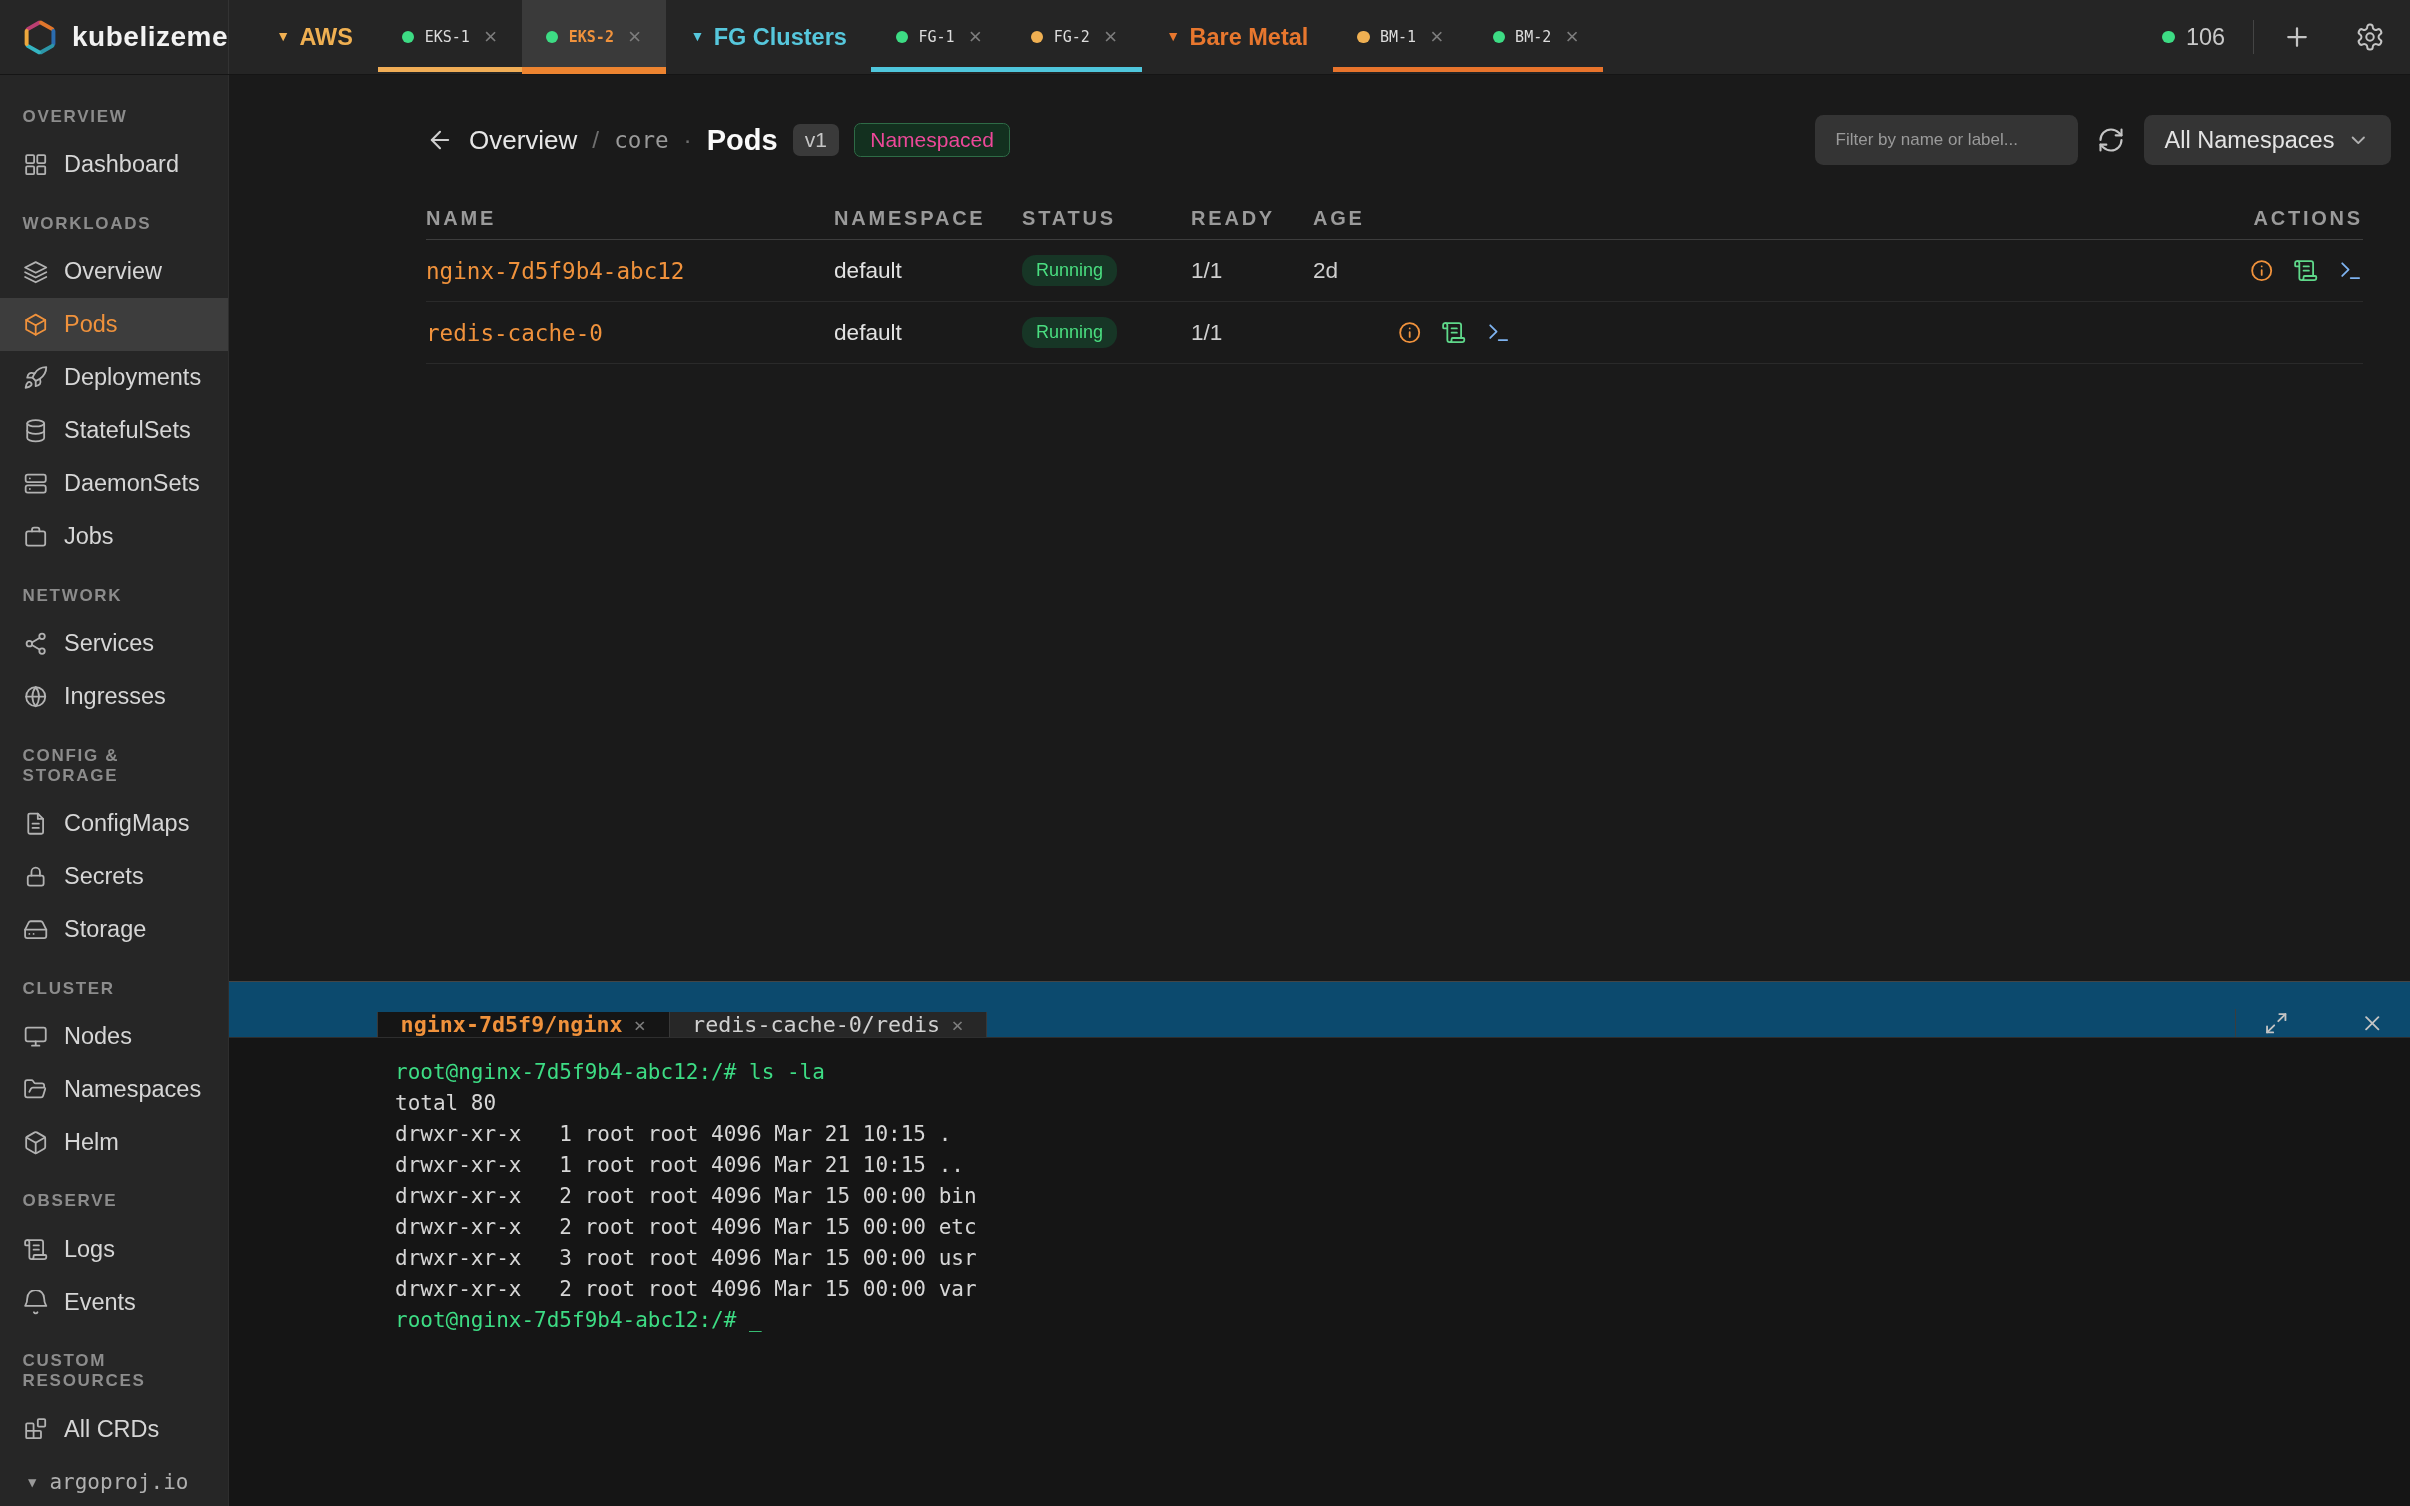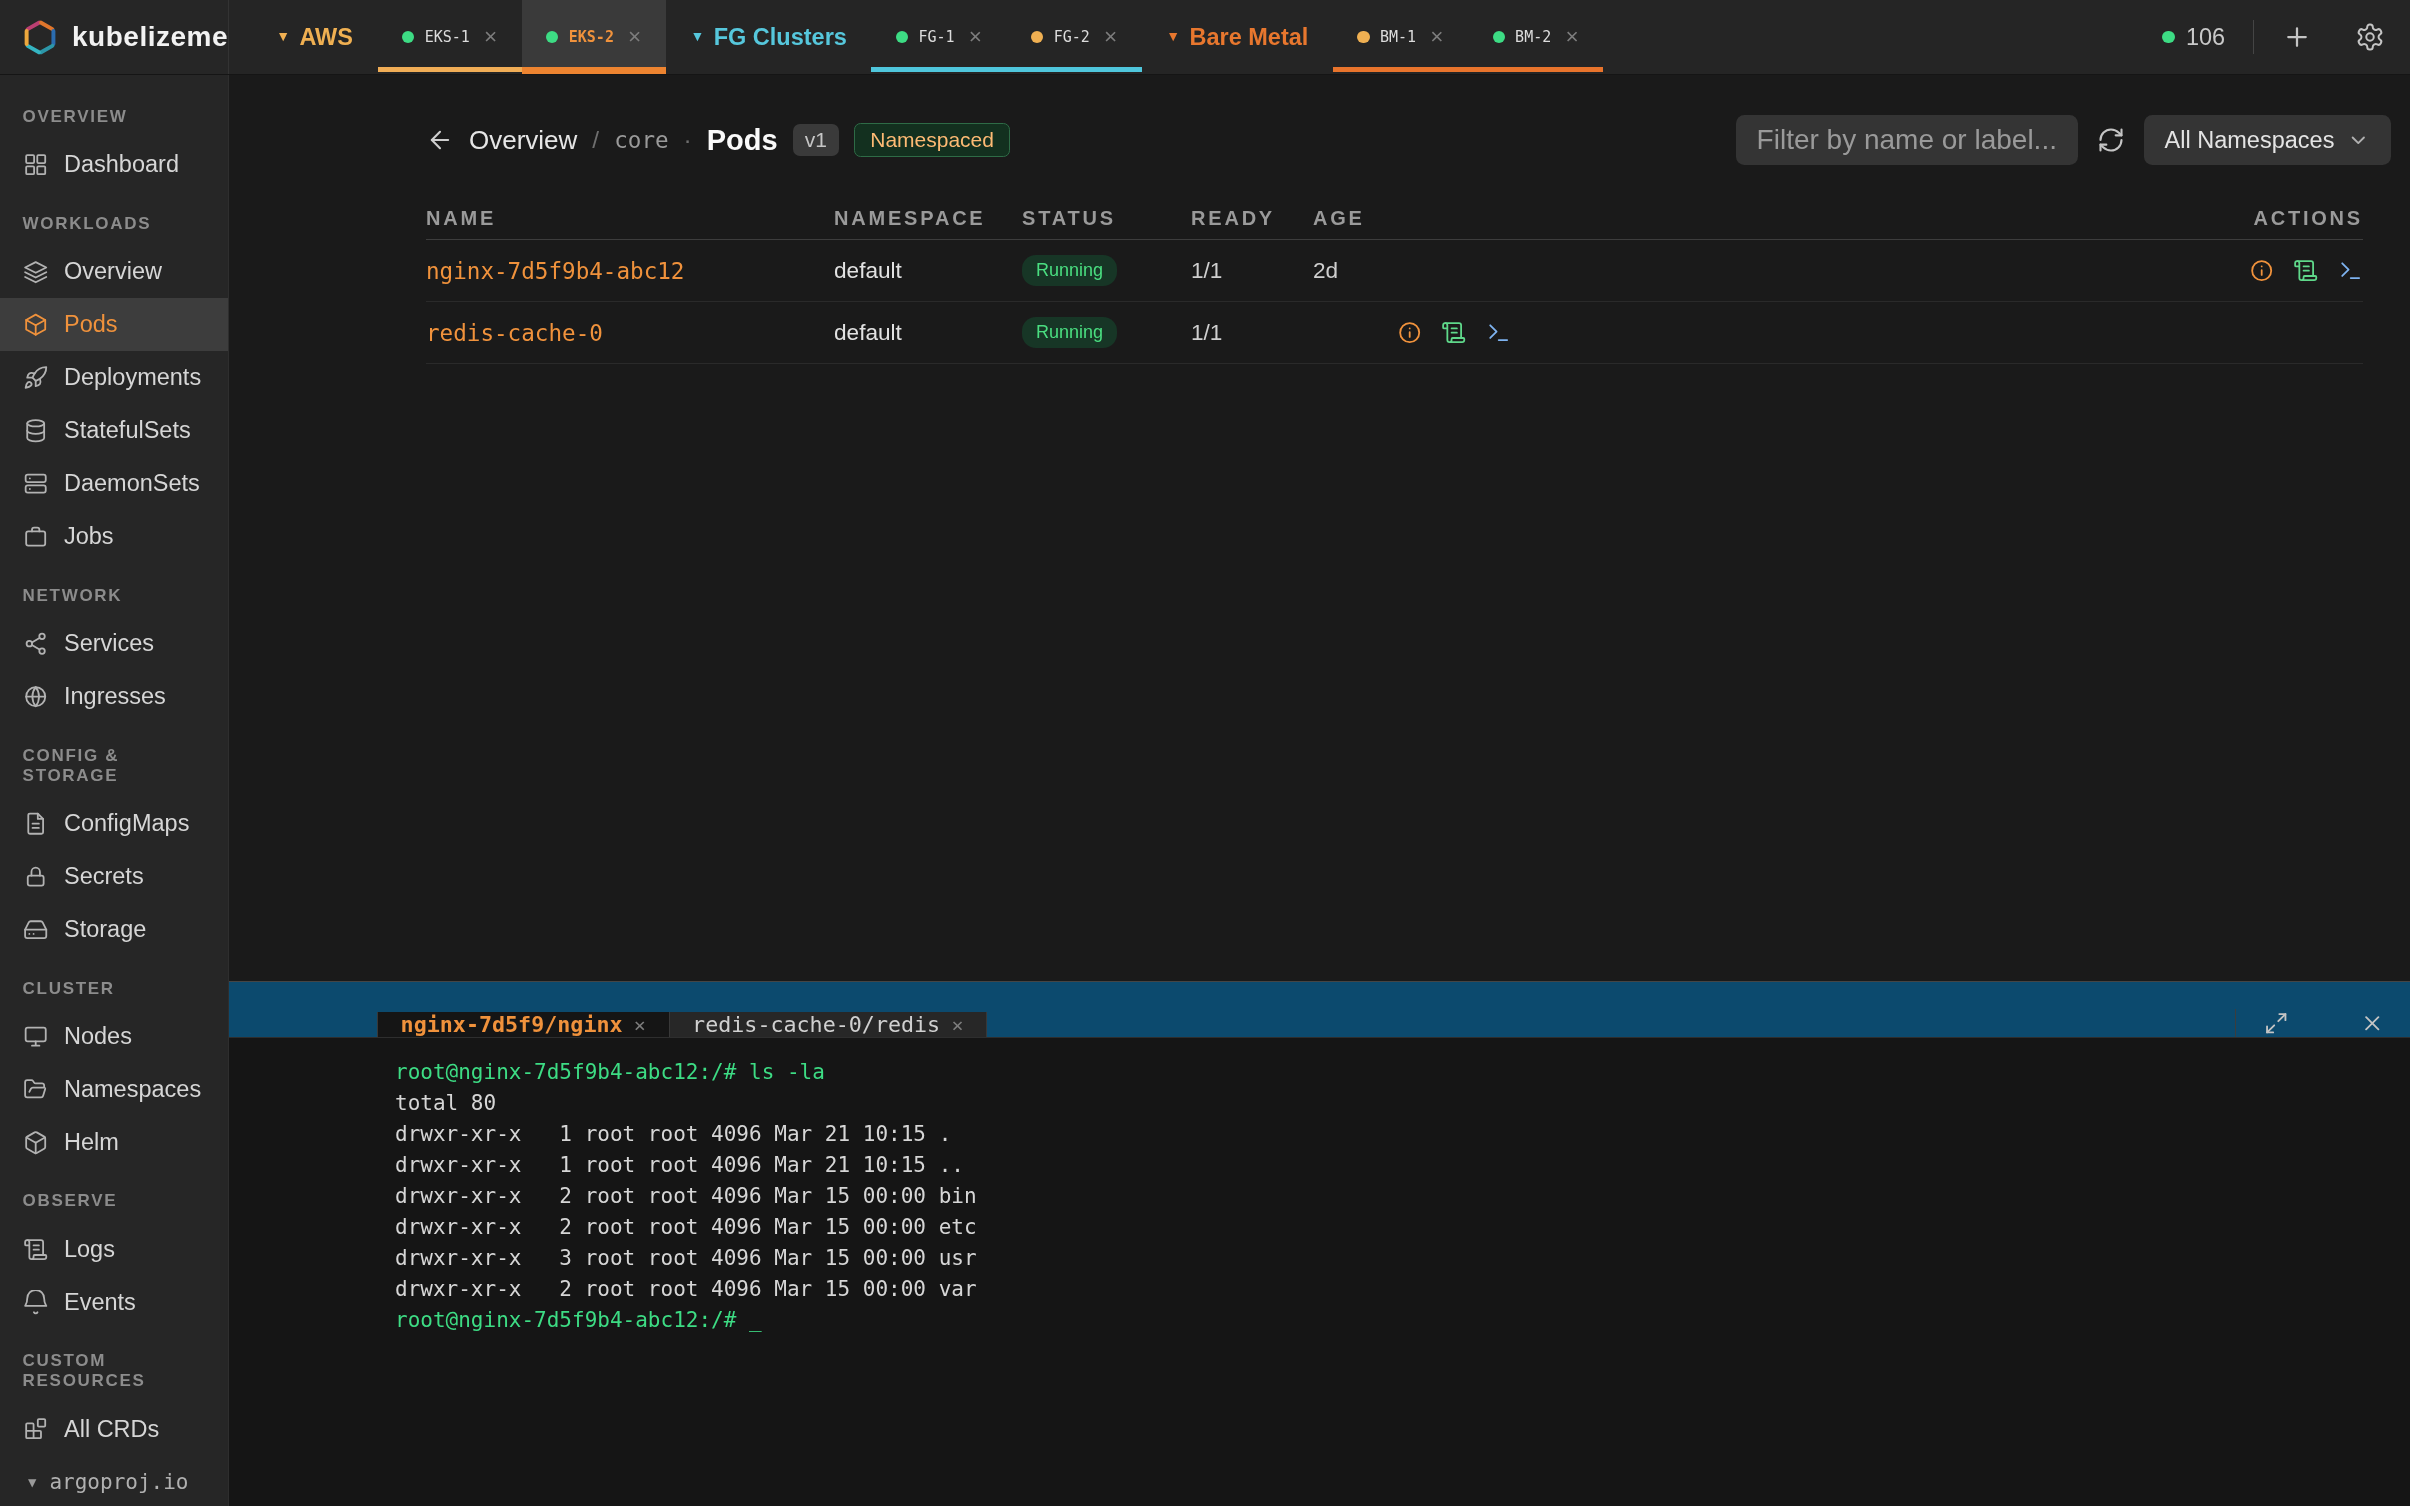--- a/index.html
+++ b/index.html
@@ -56,25 +56,25 @@
                padding:40px 19px 0 197px; }
   .crumb { display:flex; align-items:center; gap:15px; }
   .crumb .back { color:#cfcfcf; display:flex; align-items:center; cursor:pointer; }
   .crumb .back svg { width:28px; height:28px; }
   .crumb .b-overview { color:#e6e6e6; font-size:26px; cursor:pointer; }
   .crumb .b-sep { color:#6e6e6e; font-size:24.5px; }
   .crumb .b-group { color:#9a9a9a; font-size:22.6px; font-family:"DejaVu Sans Mono", monospace; }
   .crumb .b-dot { color:#6e6e6e; font-size:24.5px; }
   .crumb .b-title { color:#fafafa; font-size:29px; font-weight:700; }
   .badge-v { background:#3a3a3a; color:#c6c6c6; font-size:21px; padding:3.8px 12.2px; border-radius:7px; }
-  .badge-scope { background:#13301f; border:0.9px solid #2e6b46; color:#fdba74; font-size:21px;
+  .badge-scope { background:#13301f; border:0.9px solid #2e6b46; color:#ec4899; font-size:21px;
                  padding:3.8px 15px; border-radius:6.6px; }
   .head-ctl { display:flex; align-items:center; }
-  .filter-input { width:342px; height:50px; background:#343434; border:none; border-radius:8.5px;
-                  color:#e0e0e0; font-size:28px; padding:0 21px; outline:none; }
+  .filter-input { width:263px; height:50px; background:#343434; border:none; border-radius:8.5px;
+                  color:#e0e0e0; font-size:17px; padding:0 21px; outline:none; }
   .filter-input::placeholder { color:#9a9a9a; }
   .refresh-btn { margin:0 19px; }
   .refresh-btn svg { width:28px; height:28px; }
   .ns-select { height:50px; background:#343434; border-radius:8.5px; display:flex; align-items:center;
                gap:13px; padding:0 21px; color:#e4e4e4; font-size:23.5px; cursor:pointer; }
   .ns-select svg { width:22.6px; height:22.6px; color:#b0b0b0; }
 
   
   .pods-table { margin:32px 47px 0 197px; }
   .t-head, .t-row { display:flex; align-items:center; }

